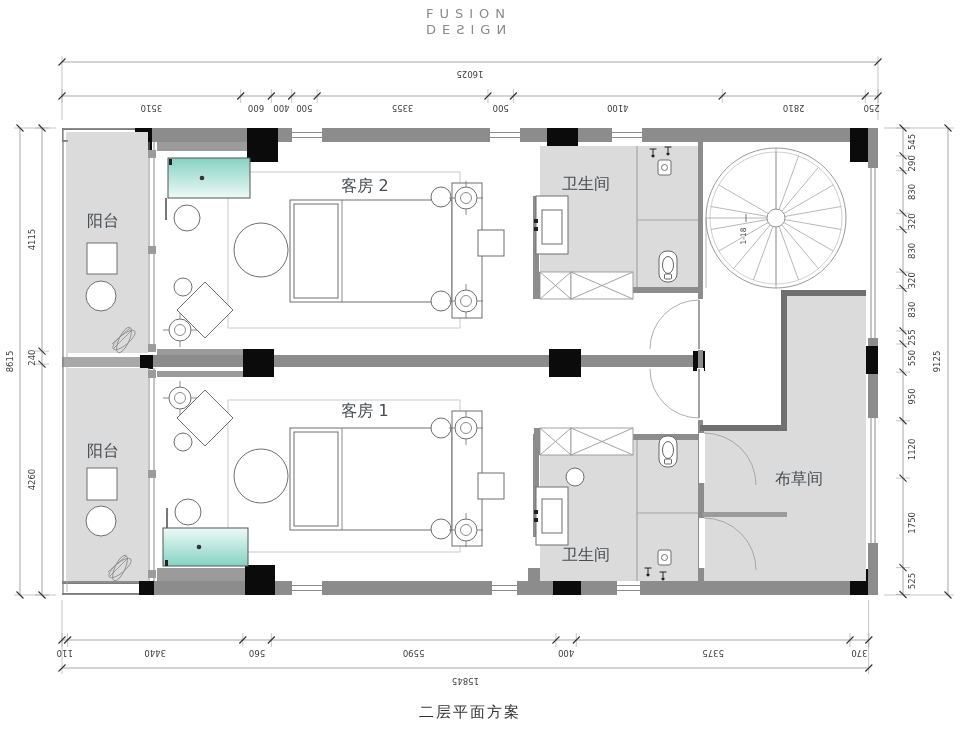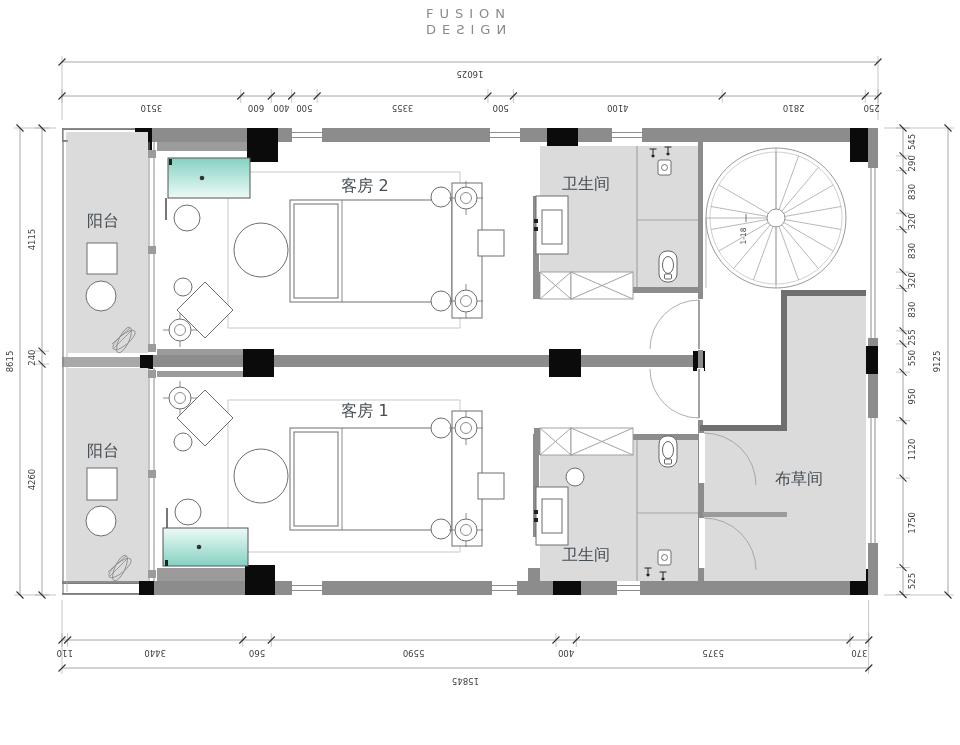--- a/index.html
+++ b/index.html
@@ -474,13 +474,14 @@
         <text x="915" y="449.3983561643836" class="dimtext" text-anchor="middle" transform="rotate(-90 915 449.3983561643836)">1120</text>
         <text x="915" y="522.8389041095891" class="dimtext" text-anchor="middle" transform="rotate(-90 915 522.8389041095891)">1750</text>
         <text x="915" y="581.0539726027398" class="dimtext" text-anchor="middle" transform="rotate(-90 915 581.0539726027398)">525</text>
         <line x1="948" y1="128" x2="948" y2="595" class="dimline"></line>
         <line x1="944.5" y1="124.5" x2="951.5" y2="131.5" class="tick"></line>
         <line x1="944.5" y1="591.5" x2="951.5" y2="598.5" class="tick"></line>
         <text x="940" y="361.5" class="dimtext" text-anchor="middle" transform="rotate(-90 940 361.5)">9125</text>
       </g>
   </svg>
 
+  <div class="caption">二层平面方案</div>
 </div>
 
 </body></html>

